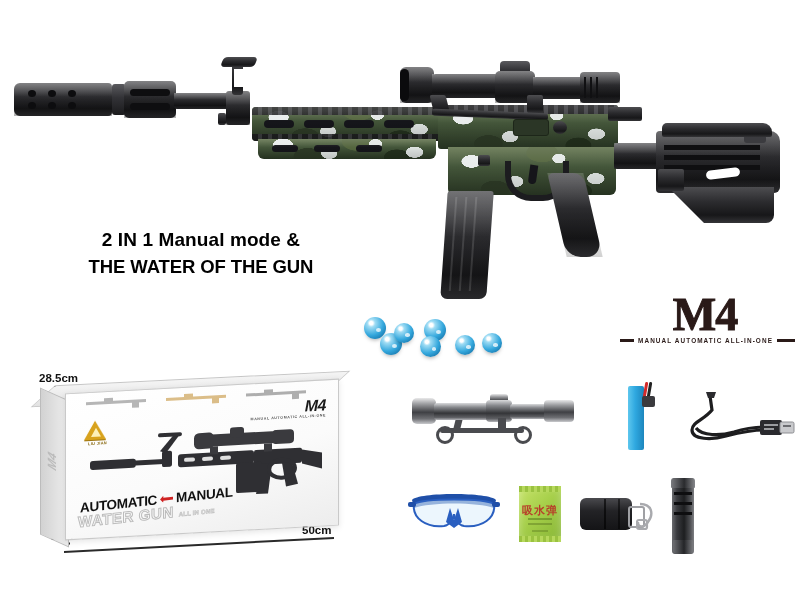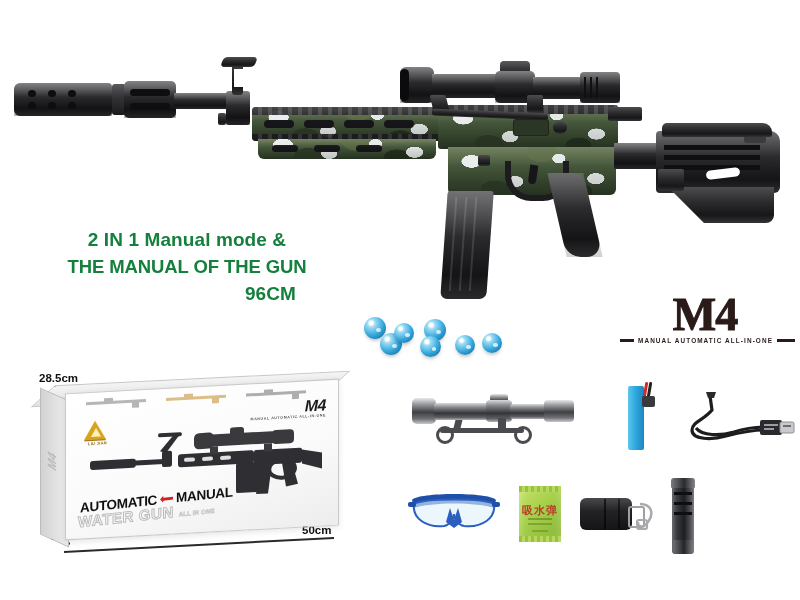--- a/index.html
+++ b/index.html
@@ -3,21 +3,21 @@
 <meta charset="utf-8">
 <style>
   html,body{margin:0;padding:0;}
   body{
     width:800px;height:600px;background:#ffffff;position:relative;overflow:hidden;
     font-family:"Liberation Sans",sans-serif;
   }
   .stage{position:absolute;inset:0;}
 
   
-  #spec-text{position:absolute;left:42px;top:226px;width:290px;color:#15803d;
+  #spec-text{position:absolute;left:56px;top:226px;width:290px;color:#000000;
     font-weight:bold;font-size:19px;line-height:27px;letter-spacing:.1px;}
   #spec-text .l1{text-align:center;}
   #spec-text .l2{text-align:right;padding-right:6px;}
   #spec-text .l3{text-align:center;font-size:18.5px;letter-spacing:-.1px;}
   #spec-text .l4{text-align:right;padding-right:36px;}
 
   
   #m4-logo{position:absolute;left:620px;top:294px;width:166px;height:52px;}
   #m4-logo .word{font-family:"Liberation Serif",serif;font-weight:bold;font-size:46px;
     color:#2a1a18;letter-spacing:-1px;line-height:42px;-webkit-text-stroke:1px #2a1a18;
@@ -98,22 +98,21 @@
   .chrome{background:linear-gradient(180deg,#e9e9ea 0%,#9fa0a3 22%,#3f4044 55%,#6e6f73 80%,#c9cacd 100%);}
   .chrome2{background:linear-gradient(180deg,#d9dadc 0%,#87898d 25%,#343538 60%,#5e5f63 85%,#b4b5b9 100%);}
 </style>
 </head>
 <body>
 
 <div class="stage">
 
   <div id="spec-text">
     <div class="l1">2 IN 1 Manual mode &amp;</div>
-    <div class="l3">THE MANUAL OF THE GUN</div>
-    <div class="l4">96CM</div>
+    <div class="l3">THE WATER OF THE GUN</div>
   </div>
 
   <div id="m4-logo">
     <div class="word">M4</div>
     <div class="tag">
       <span class="bar"></span>
       <span class="txt">MANUAL AUTOMATIC ALL-IN-ONE</span>
       <span class="bar r"></span>
     </div>
   </div>

